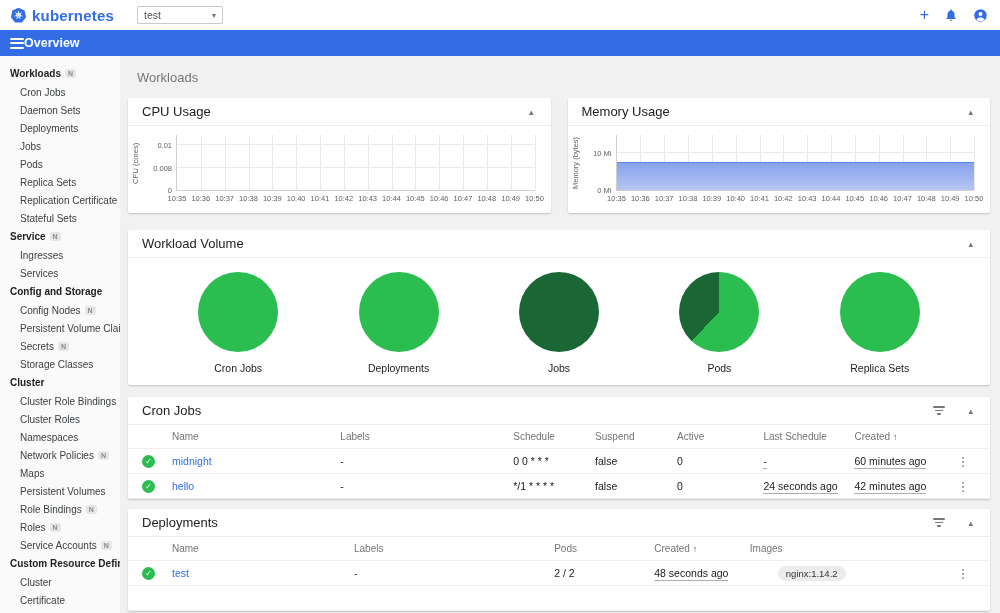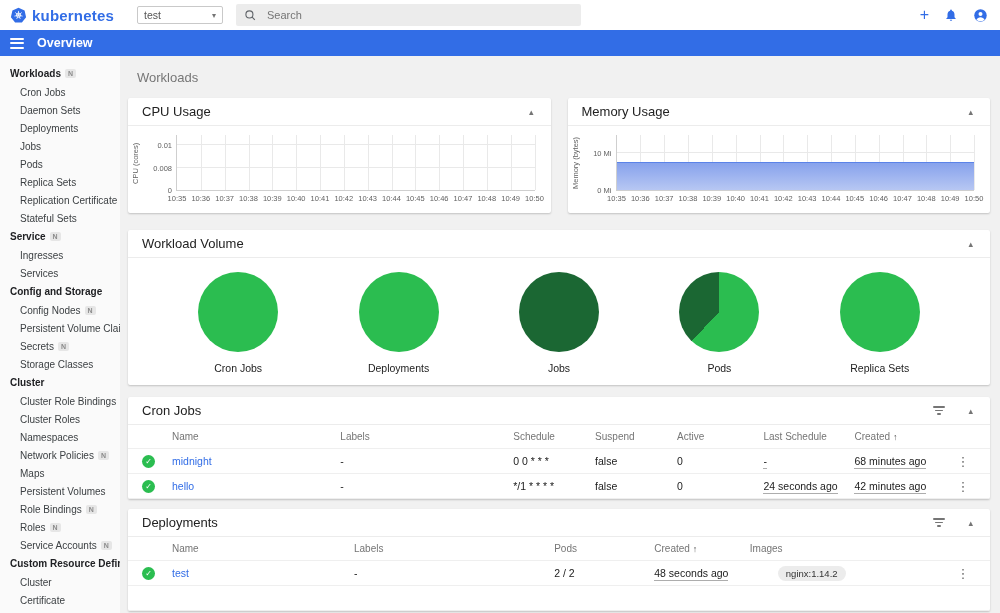--- a/index.html
+++ b/index.html
@@ -14,21 +14,21 @@
                display:flex; align-items:center; justify-content:space-between; padding:0 6px; font-size:10.5px; color:#555; margin-left:9px; cursor:pointer; }
   .ns-caret { font-size:8px; color:#757575; }
   .searchbox { margin-left:13px; width:345px; height:22px; background:#ececec; border-radius:2px; display:flex; align-items:center; padding:0 8px; }
   .searchbox input { border:none; background:transparent; outline:none; font-size:11px; color:#333; width:100%; font-family:inherit; }
   .searchbox input::placeholder { color:#757575; }
   .topbar-right { margin-left:auto; display:flex; align-items:center; gap:15px; padding-right:4px; }
   .tb-icon { color:#326de6; cursor:pointer; display:flex; align-items:center; }
   .plus-glyph { font-size:16px; line-height:16px; color:#326de6; font-weight:400; }
 
   
-  .bluebar { height:26px; background:#326de6; display:flex; align-items:center; padding-left:10px; gap:13px; position:relative; z-index:3; }
+  .bluebar { height:26px; background:#326de6; display:flex; align-items:center; padding-left:10px; position:relative; z-index:3; }
   .hamburger { width:14px; display:flex; flex-direction:column; gap:2.5px; cursor:pointer; }
   .hamburger div { height:2px; background:#fff; border-radius:1px; }
   .bluebar-title { color:#fff; font-size:12.5px; font-weight:bold; }
 
   
   .shell { display:flex; height:557px; }
   .sidebar { width:120px; background:#fafafa; padding-top:8px; overflow:hidden; flex:none; font-size:10px; }
   .sb-header { padding:4px 0 4px 10px; font-weight:bold; color:#202124; display:flex; align-items:center; white-space:nowrap; }
   .sb-item { padding:3.5px 0 3.5px 20px; color:#3c4043; display:flex; align-items:center; cursor:pointer; white-space:nowrap; }
   .sb-badge { margin-left:4px; background:#e6e6e6; color:#8a8a8a; font-size:7px; font-weight:bold; padding:1px 3px; border-radius:2px; }
@@ -104,29 +104,20 @@
             <line x1="12" y1="11.5" x2="17.8" y2="12.9"></line>
           <line x1="12" y1="11.5" x2="16.7" y2="7.7"></line>
         </g>
       </svg>
     </span>
     <span class="logo-text">kubernetes</span>
   </div>
   <div class="ns-select">
     <span>test</span>
     <span class="ns-caret">▾</span>
-  </div>
-  <div class="searchbox">
-    <span style="display:flex;margin-right:10px">
-      <svg width="13" height="13" viewBox="0 0 24 24">
-          <circle cx="10" cy="10" r="6.5" fill="none" stroke="#5f6368" stroke-width="2"></circle>
-          <line x1="15" y1="15" x2="20" y2="20" stroke="#5f6368" stroke-width="2"></line>
-        </svg>
-    </span>
-    <input type="text" placeholder="Search" style="">
   </div>
   <div class="topbar-right">
     <span class="tb-icon plus-glyph">+</span>
     <span class="tb-icon">
       <svg width="14" height="14" viewBox="0 0 24 24" fill="#326de6">
           <path d="M12 22c1.1 0 2-.9 2-2h-4c0 1.1.9 2 2 2zm6-6v-5c0-3.07-1.63-5.64-4.5-6.32V4c0-.83-.67-1.5-1.5-1.5s-1.5.67-1.5 1.5v.68C7.64 5.36 6 7.92 6 11v5l-2 2v1h16v-1l-2-2z"></path>
         </svg>
     </span>
     <span class="tb-icon">
       <svg width="15" height="15" viewBox="0 0 24 24">
@@ -426,21 +417,21 @@
           <div class="tr trow">
             <span>
               <span class="check-circle">✓</span>
             </span>
             <span><span class="cell-link">midnight</span></span>
             <span>-</span>
             <span>0 0 * * *</span>
             <span>false</span>
             <span>0</span>
             <span><span class="u">-</span></span>
-            <span><span class="u">68 minutes ago</span></span>
+            <span><span class="u">60 minutes ago</span></span>
             <span class="kebab">⋮</span>
           </div>
           <div class="tr trow">
             <span>
               <span class="check-circle">✓</span>
             </span>
             <span><span class="cell-link">hello</span></span>
             <span>-</span>
             <span>*/1 * * * *</span>
             <span>false</span>

